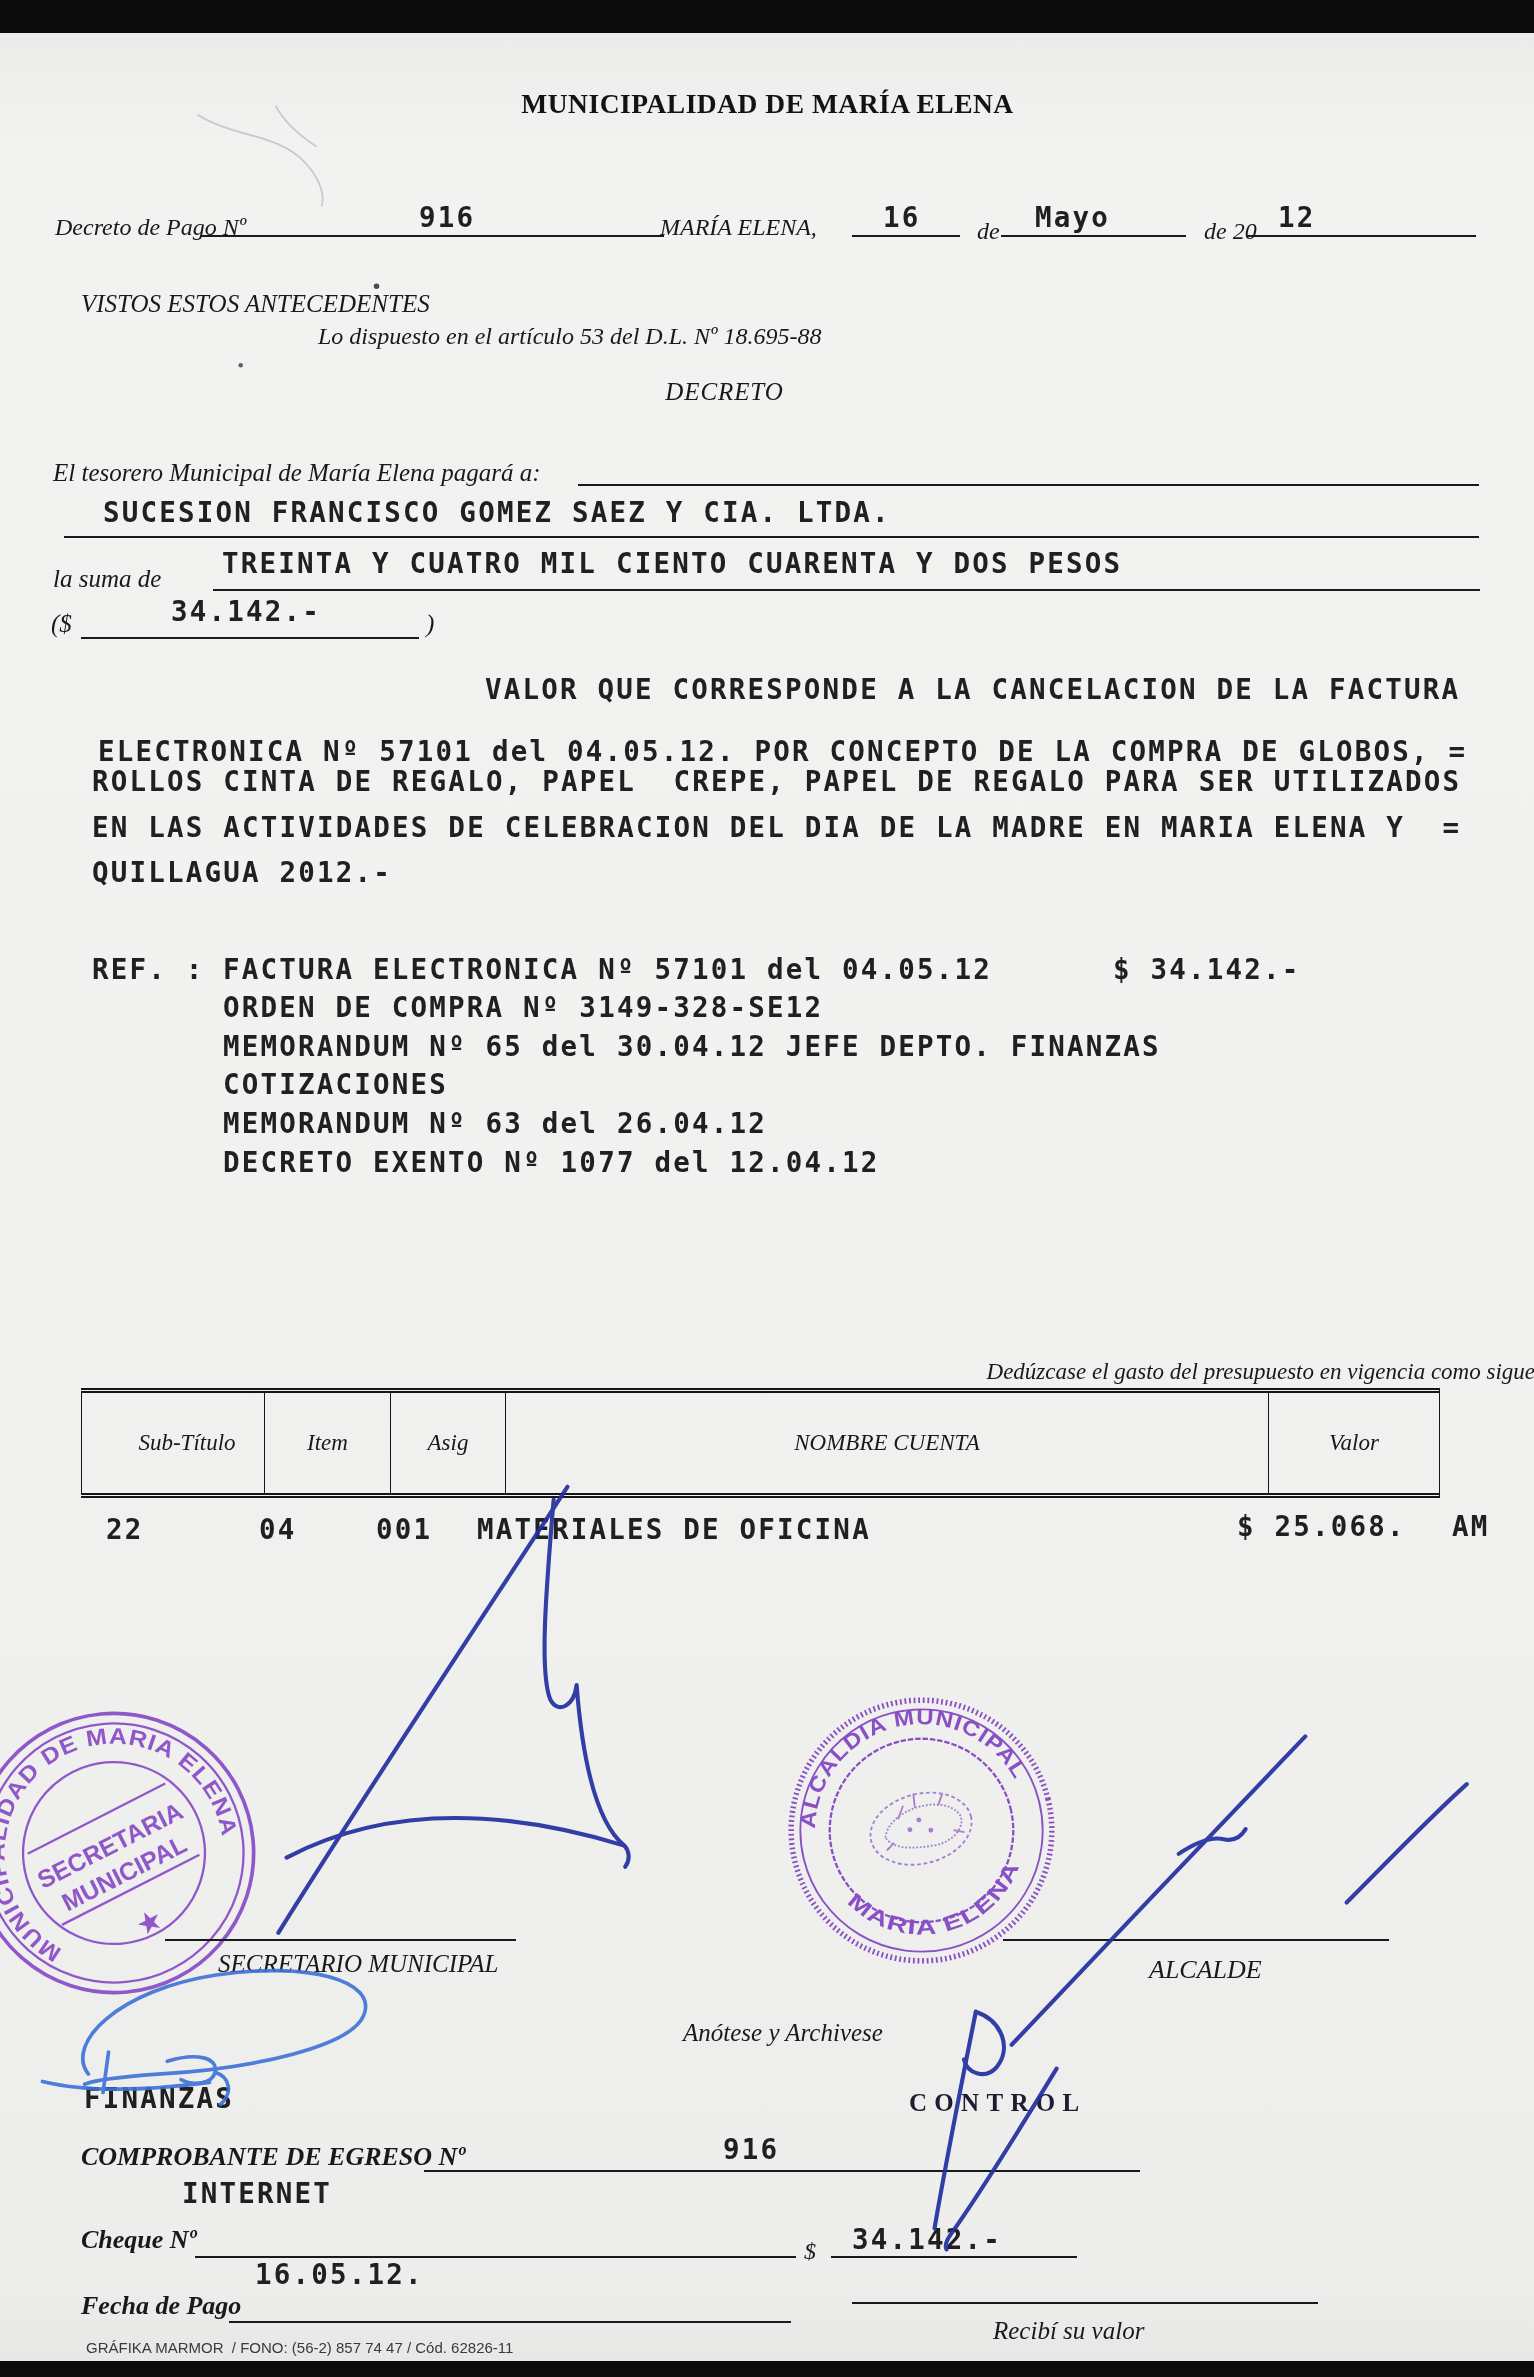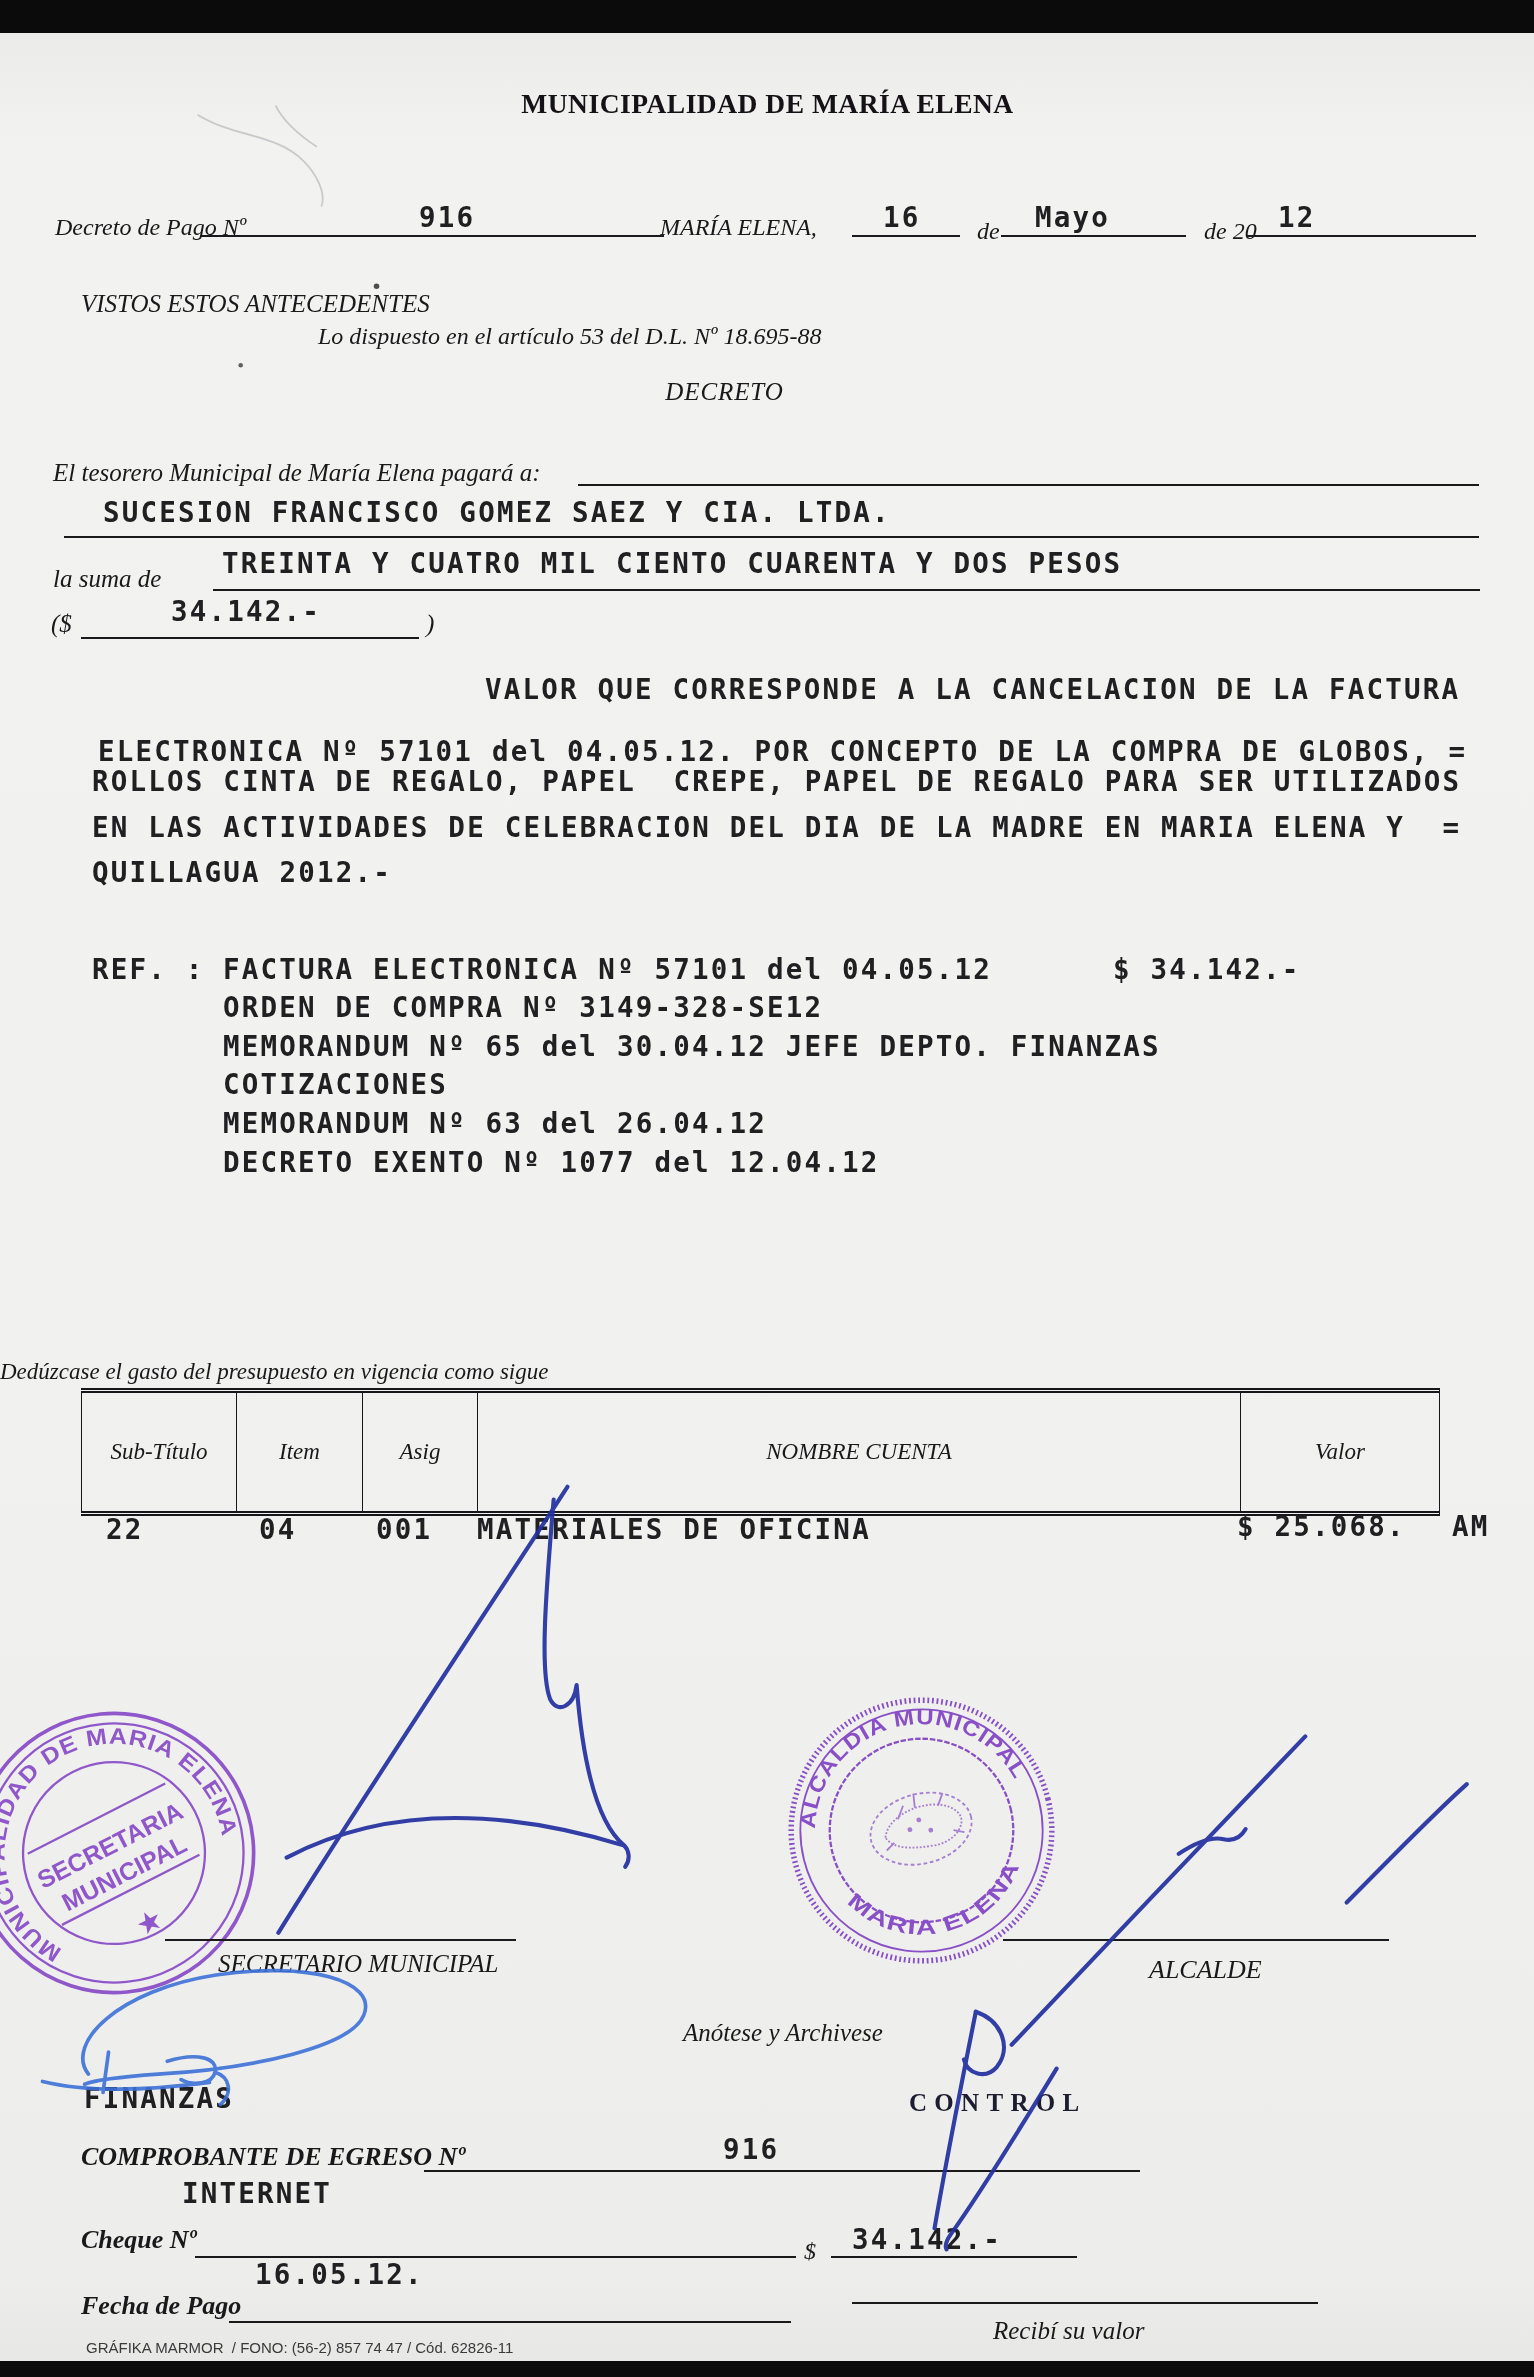--- a/index.html
+++ b/index.html
@@ -8,23 +8,23 @@
         font-family:"Liberation Serif",serif;}
   .abs{position:absolute;}
   .pre{font-family:"Liberation Serif",serif;font-style:italic;color:#19181b;font-size:24px;white-space:pre;}
   .preb{font-weight:bold;font-size:26px;}
   .mono{font-family:"DejaVu Sans Mono","Liberation Mono",monospace;font-weight:bold;color:#202023;
         font-size:27.5px;letter-spacing:2.2px;white-space:pre;}
   .ln{position:absolute;height:0;border-bottom:2.8px solid #1a191c;}
   .band{position:absolute;left:0;width:1535px;background:#0b0b0b;}
   #title{left:0;width:1535px;top:88px;text-align:center;font-family:Liberation Serif, serif;
          font-weight:bold;font-size:27.5px;letter-spacing:0.5px;color:#141216;}
-  #tbl{left:81px;top:1388px;width:1359px;height:128px;border-top:5.5px double #161519;
+  #tbl{left:81px;top:1388px;width:1359px;height:110px;border-top:5.5px double #161519;
        border-bottom:5.5px double #161519;border-left:1.8px solid #161519;border-right:1.8px solid #161519;
-       display:flex;box-sizing:border-box;}
+       display:flex;box-sizing:border-box;padding-left:28px;}
   #tbl .c{display:flex;align-items:center;justify-content:center;border-right:1.8px solid #161519;
        font-style:italic;font-size:23px;color:#19181b;}
   #tbl .c:last-child{border-right:none;}
   svg{overflow:visible;}
   .stamp text{font-family:"Liberation Sans",sans-serif;font-weight:bold;}
 </style>
 </head>
 <body>
 
 <div id="page">
@@ -73,21 +73,21 @@
 
   <span class="abs mono" style="left:92px;top:953px;">REF. :</span>
   <span class="abs mono" style="left:223px;top:953px;">FACTURA ELECTRONICA Nº 57101 del 04.05.12</span>
   <span class="abs mono" style="left:1113px;top:953px;">$ 34.142.-</span>
   <span class="abs mono" style="left:223px;top:991px;">ORDEN DE COMPRA Nº 3149-328-SE12</span>
   <span class="abs mono" style="left:223px;top:1030px;">MEMORANDUM Nº 65 del 30.04.12 JEFE DEPTO. FINANZAS</span>
   <span class="abs mono" style="left:223px;top:1068px;">COTIZACIONES</span>
   <span class="abs mono" style="left:223px;top:1107px;">MEMORANDUM Nº 63 del 26.04.12</span>
   <span class="abs mono" style="left:223px;top:1146px;">DECRETO EXENTO Nº 1077 del 12.04.12</span>
 
-  <span class="abs pre" style="left:0;width:1535px;top:1359px;text-align:left;font-size:23px;">Dedúzcase el gasto del presupuesto en vigencia como sigue</span>
+  <span class="abs pre" style="left:0;width:1535px;top:1359px;text-align:right;font-size:23px;">Dedúzcase el gasto del presupuesto en vigencia como sigue</span>
 
   <div class="abs" id="tbl">
     <div class="c" style="width:154px;">Sub-Título</div>
     <div class="c" style="width:125px;">Item</div>
     <div class="c" style="width:114px;">Asig</div>
     <div class="c" style="width:762px;">NOMBRE CUENTA</div>
     <div class="c" style="flex:1;">Valor</div>
   </div>
 
   <span class="abs mono" style="left:106px;top:1513px;">22</span>

